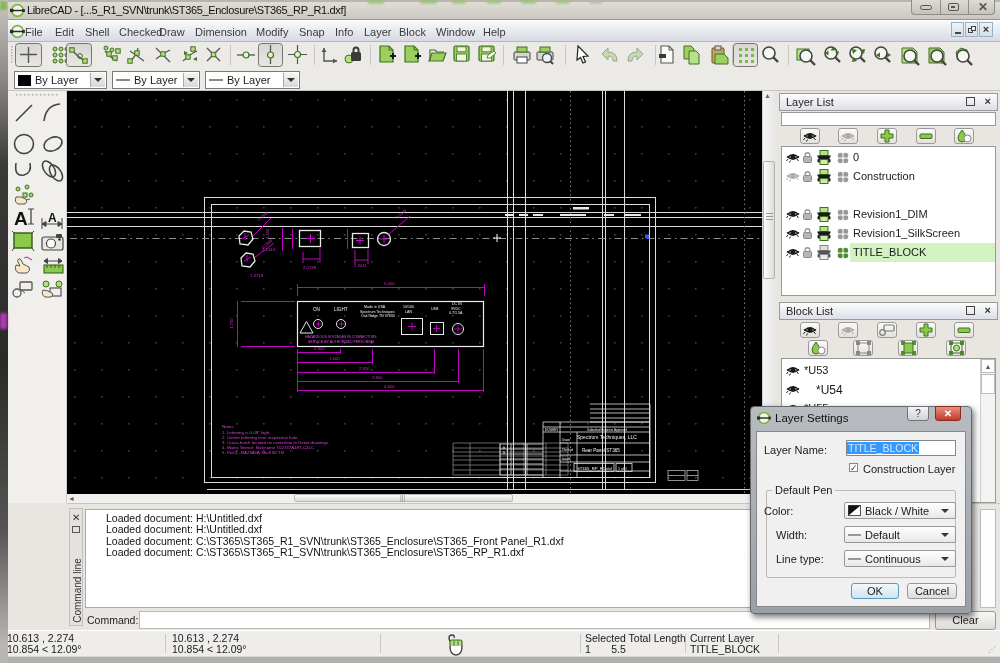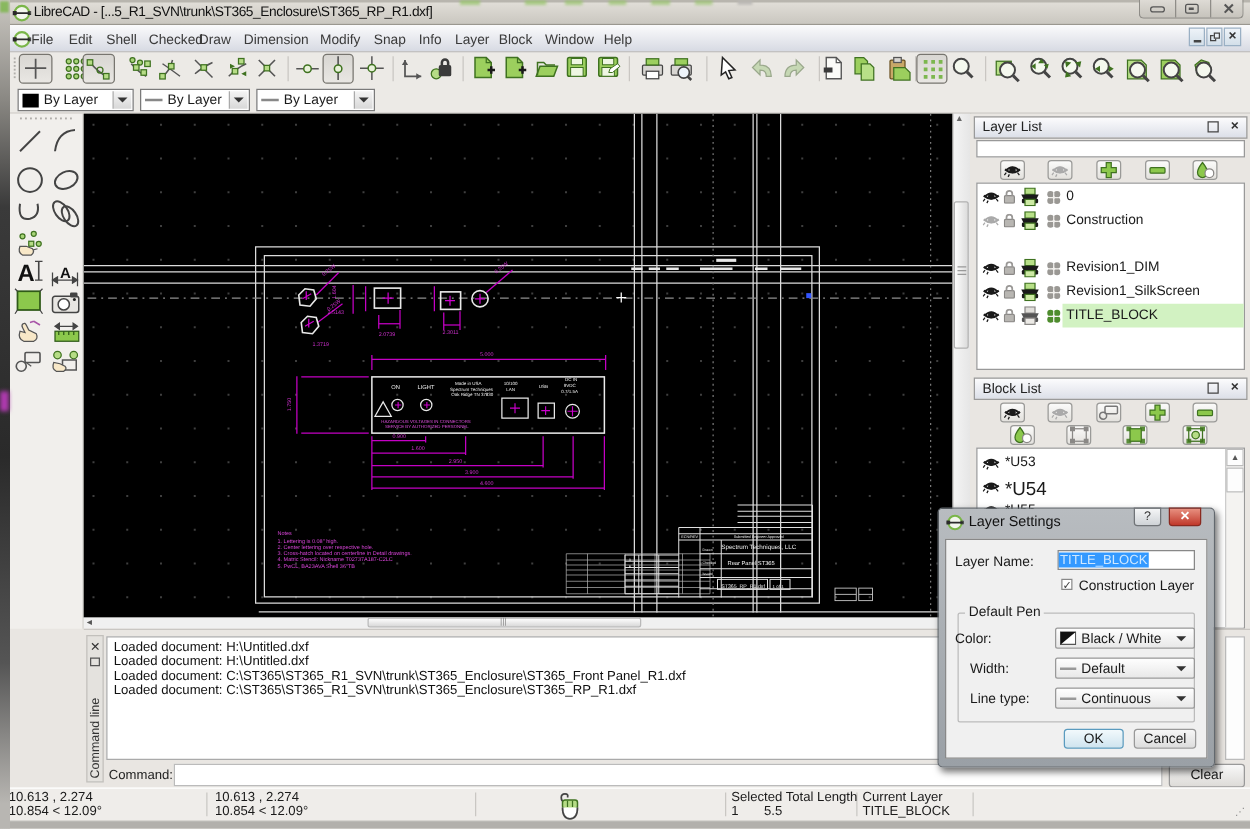--- a/index.html
+++ b/index.html
@@ -869,42 +869,42 @@
     <div class="abs" style="left:0;top:2px;width:215px;height:19px">
         <svg class="abs" style="left:4px;top:4px" width="14" height="11">
           <use href="#eye"></use>
         </svg>
         <span class="abs" style="left:22px;top:3px;font-size:11px">*U53</span>
       </div>
     <div class="abs" style="left:0;top:21px;width:215px;height:19px">
         <svg class="abs" style="left:4px;top:4px" width="14" height="11">
           <use href="#eye"></use>
         </svg>
-        <span class="abs" style="left:22px;top:3px;font-size:15px">*U54</span>
+        <span class="abs" style="left:34px;top:3px;font-size:12px">*U54</span>
       </div>
     <div class="abs" style="left:0;top:40px;width:215px;height:19px">
         <svg class="abs" style="left:4px;top:4px" width="14" height="11">
           <use href="#eye"></use>
         </svg>
         <span class="abs" style="left:22px;top:3px;font-size:11px">*U55</span>
       </div>
     <div class="abs" style="right:0;top:0;width:15px;height:145px;background:#f4f3f1;border-left:1px solid #ccc">
       <div class="abs" style="left:0;top:0;width:14px;height:14px;background:#fdfdfd;border:1px solid #bbb;text-align:center;font-size:7px;color:#555;line-height:13px">▲</div>
       <div class="abs" style="left:0;top:15px;width:14px;height:20px;background:#fdfdfd;border:1px solid #bbb"></div>
     </div>
   </div>
 </div>
 
 <div class="abs" style="left:67px;top:503px;width:933px;height:127px;background:#e9e6e2;border-top:1px solid #c9c6c2"></div>
 <div class="abs" style="left:69px;top:508px;width:14px;height:118px;background:#e4e2de;border:1px solid #c2c0bc">
   <div class="abs" style="left:2px;top:3px;font-size:10px;color:#333">✕</div>
   <div class="abs" style="left:2px;top:17px;width:8px;height:7px;border:1px solid #555"></div>
   <div class="abs" style="left:-36px;top:76px;transform:rotate(-90deg);transform-origin:center;width:86px;font-size:10px;color:#333;text-align:center">Command line</div>
 </div>
-<div class="abs" style="left:85px;top:509px;width:807px;height:99px;background:#fff;border:1px solid #aaa;font-size:10.5px;color:#111;padding:3px 0 0 5px;line-height:11.4px">
+<div class="abs" style="left:85px;top:509px;width:807px;height:99px;background:#fff;border:1px solid #aaa;font-size:10.5px;color:#111;padding:3px 0 0 20px;line-height:11.4px">
 Loaded document: H:\Untitled.dxf<br>
 Loaded document: H:\Untitled.dxf<br>
 Loaded document: C:\ST365\ST365_R1_SVN\trunk\ST365_Enclosure\ST365_Front Panel_R1.dxf<br>
 Loaded document: C:\ST365\ST365_R1_SVN\trunk\ST365_Enclosure\ST365_RP_R1.dxf
 </div>
 <div class="abs" style="left:980px;top:509px;width:16px;height:99px;background:#fdfdfd;border:1px solid #bbb"></div>
 <div class="abs" style="left:87px;top:614px;font-size:10.5px;color:#222">Command:</div>
 <div class="abs" style="left:139px;top:611px;width:791px;height:18px;background:#fff;border:1px solid #bbb"></div>
 <div class="abs" style="left:935px;top:611px;width:61px;height:19px;background:linear-gradient(#f8f8f8,#dddbd8);border:1px solid #999;border-radius:3px;text-align:center;line-height:17px;font-size:11px">Clear</div>
 

